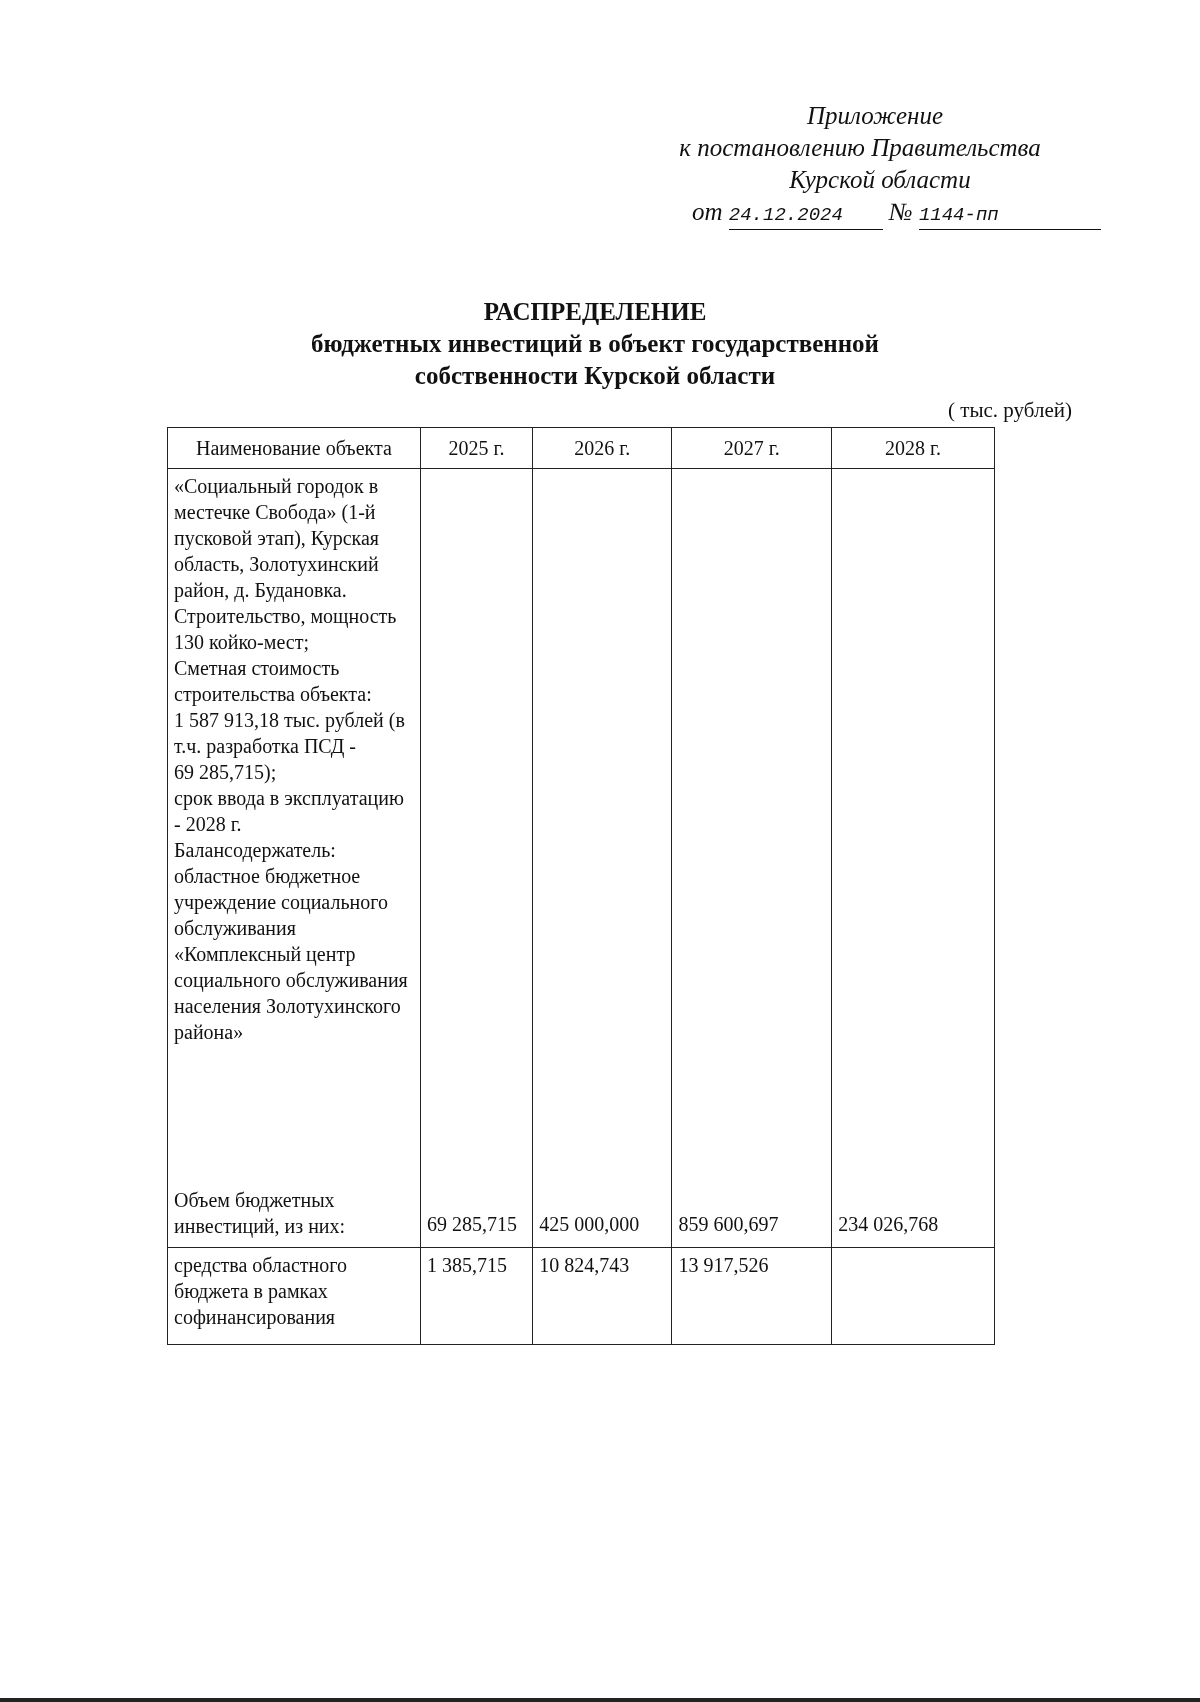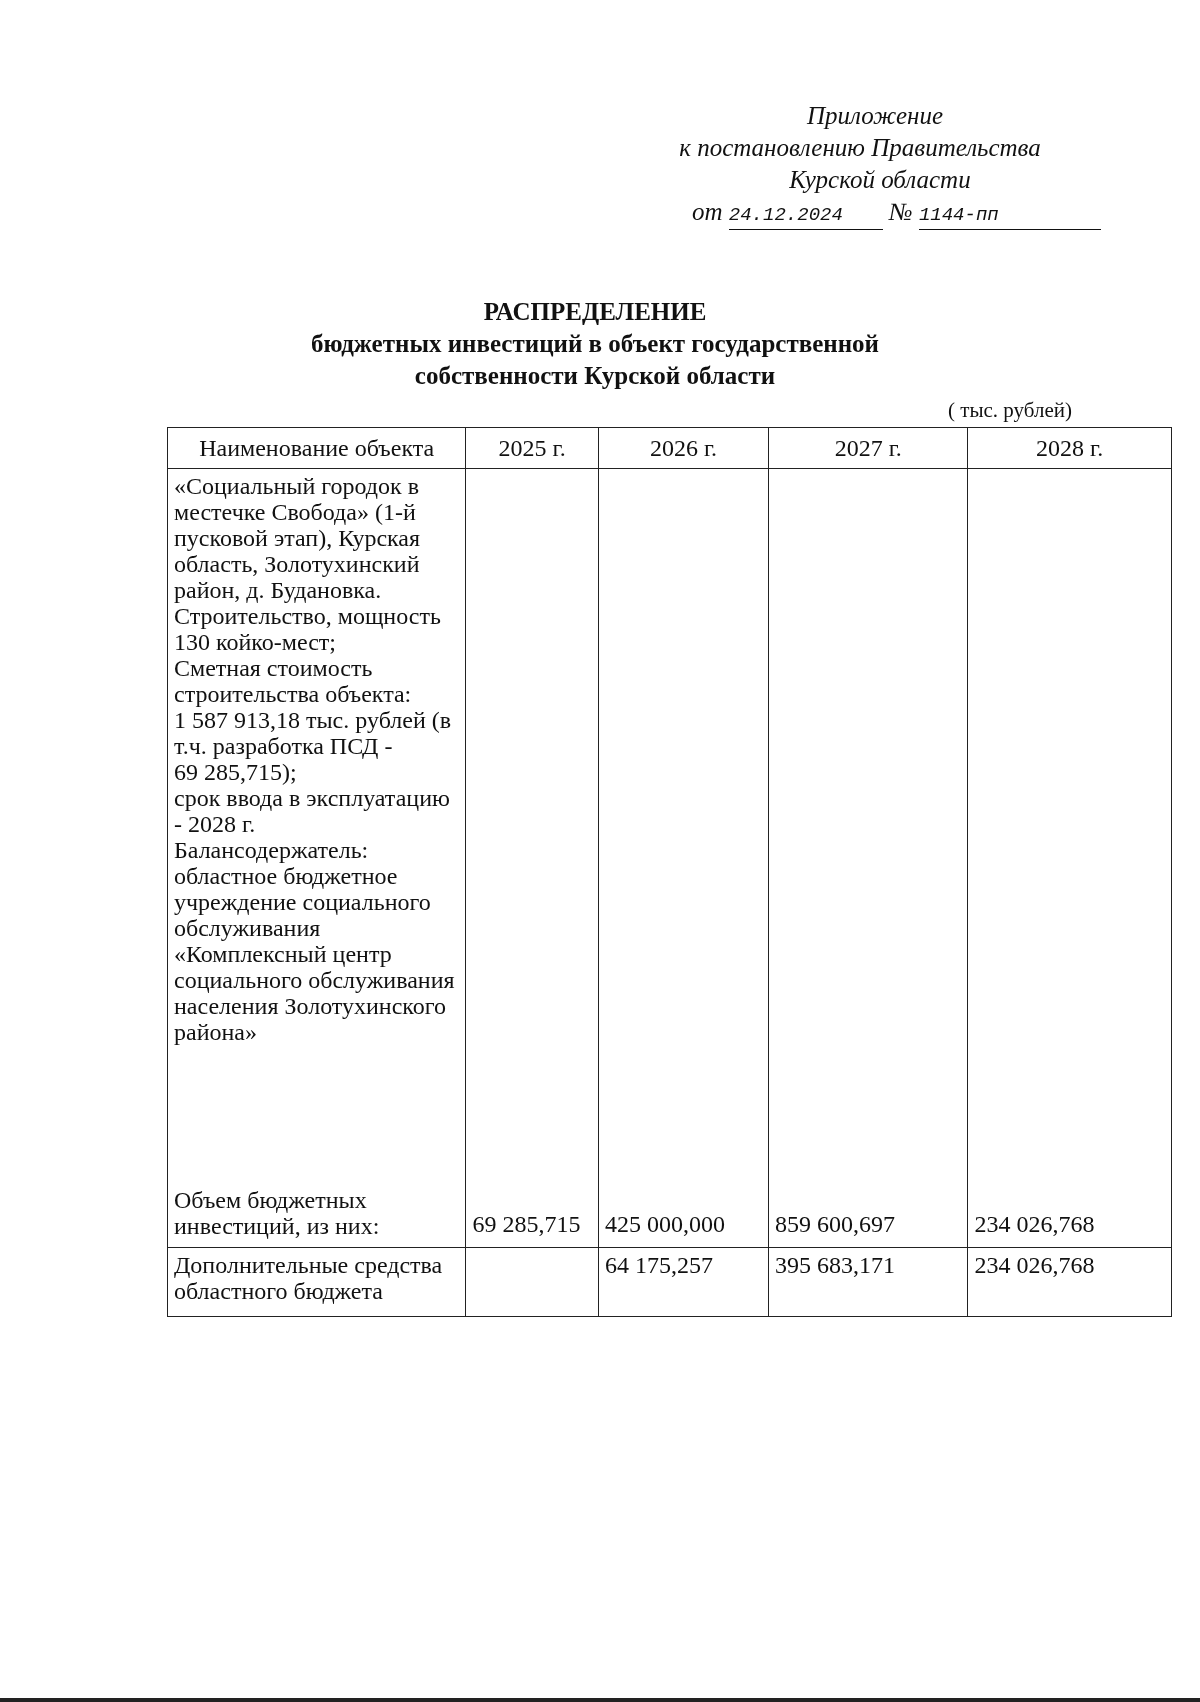--- a/index.html
+++ b/index.html
@@ -21,22 +21,22 @@
 
     .title {
       position: absolute; left: 150px; top: 296px; width: 890px; text-align: center;
       font-weight: bold; font-size: 25px; line-height: 32px;
     }
     .title .main { font-size: 25px; }
     .units {
       position: absolute; right: 128px; top: 398px; font-size: 21px;
     }
     table.grid {
-      position: absolute; left: 167px; top: 427px; width: 1005px;
-      border-collapse: collapse; font-size: 24px; line-height: 26px;
+      position: absolute; left: 167px; top: 427px; width: 828px;
+      border-collapse: collapse; font-size: 20px; line-height: 26px;
     }
     table.grid td, table.grid th {
       border: 1.5px solid #222; vertical-align: top; padding: 4px 6px;
       font-weight: normal;
     }
     table.grid th { text-align: center; vertical-align: middle; height: 40px; padding: 0 6px; }
     .c-name { width: 264px; }
     .c-2025 { width: 110px; }
     .c-2026 { width: 145px; }
     .c-2027 { width: 172px; }
@@ -108,24 +108,25 @@
 населения Золотухинского
 района»</div>
       <div class="volume-text">Объем бюджетных
 инвестиций, из них:</div>
     </td>
     <td class="num volume-num">69 285,715</td>
     <td class="num volume-num">425 000,000</td>
     <td class="num volume-num">859 600,697</td>
     <td class="num volume-num">234 026,768</td>
   </tr>
-  <tr class="row-add">
-    <td style="white-space:pre-line">Дополнительные средства
-областного бюджета</td>
+  <tr class="row-reg">
+    <td style="white-space:pre-line">средства областного
+бюджета в рамках
+софинансирования</td>
+    <td class="num">1 385,715</td>
+    <td class="num">10 824,743</td>
+    <td class="num">13 917,526</td>
     <td class="num"></td>
-    <td class="num">64 175,257</td>
-    <td class="num">395 683,171</td>
-    <td class="num">234 026,768</td>
   </tr>
 </tbody>
   </table>
 
 <div class="bottom-rule"></div>
 
 </body></html>

